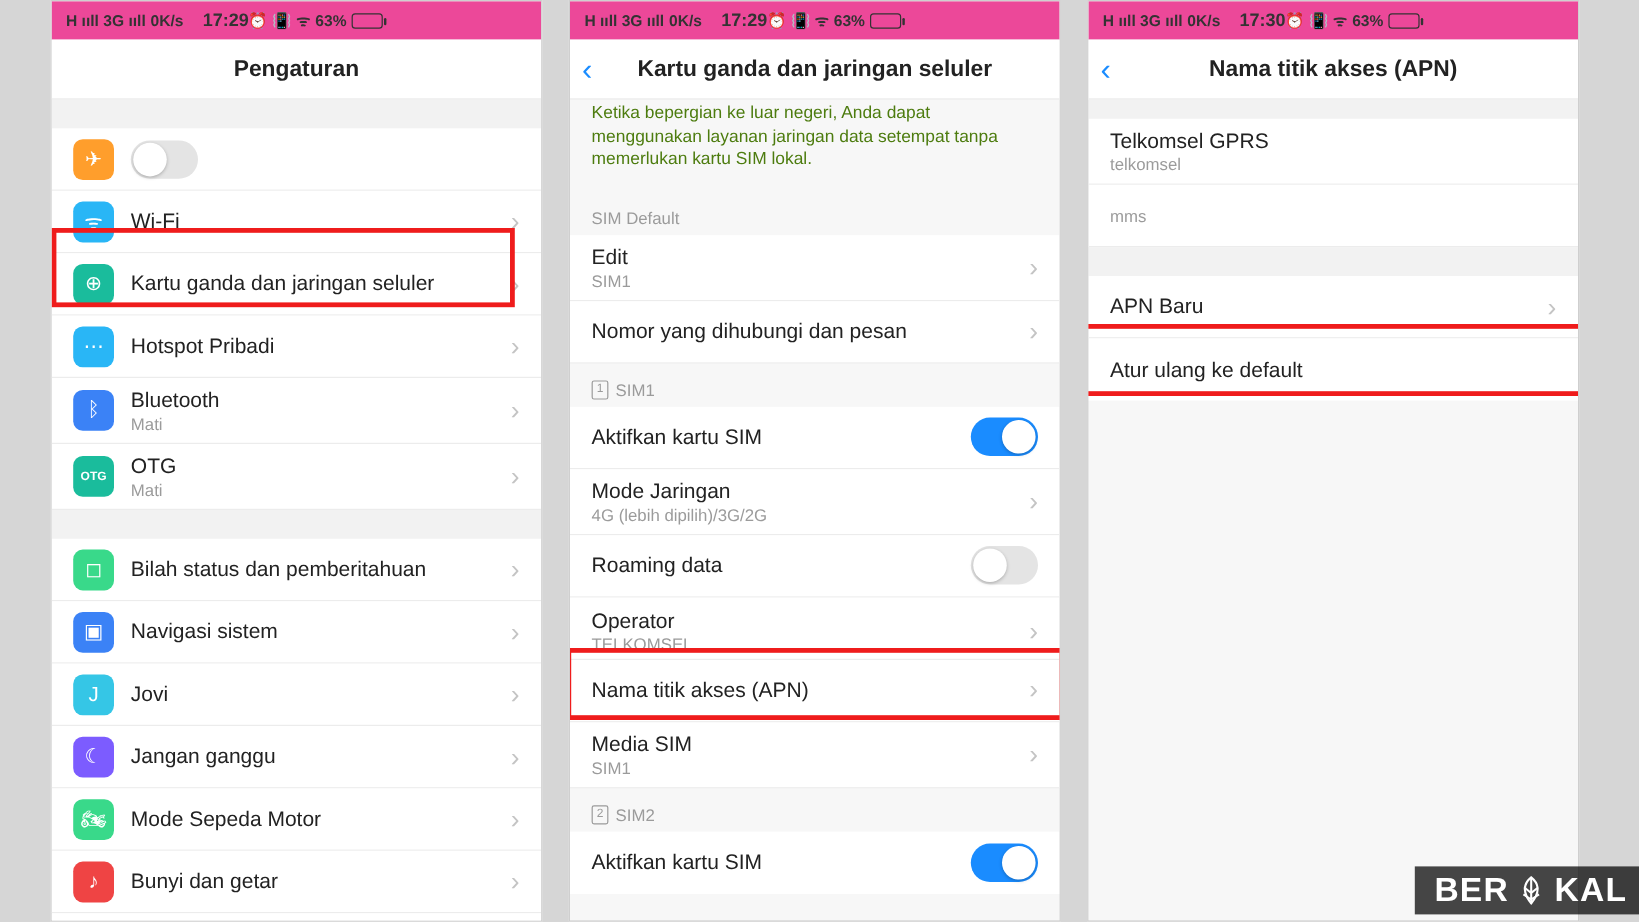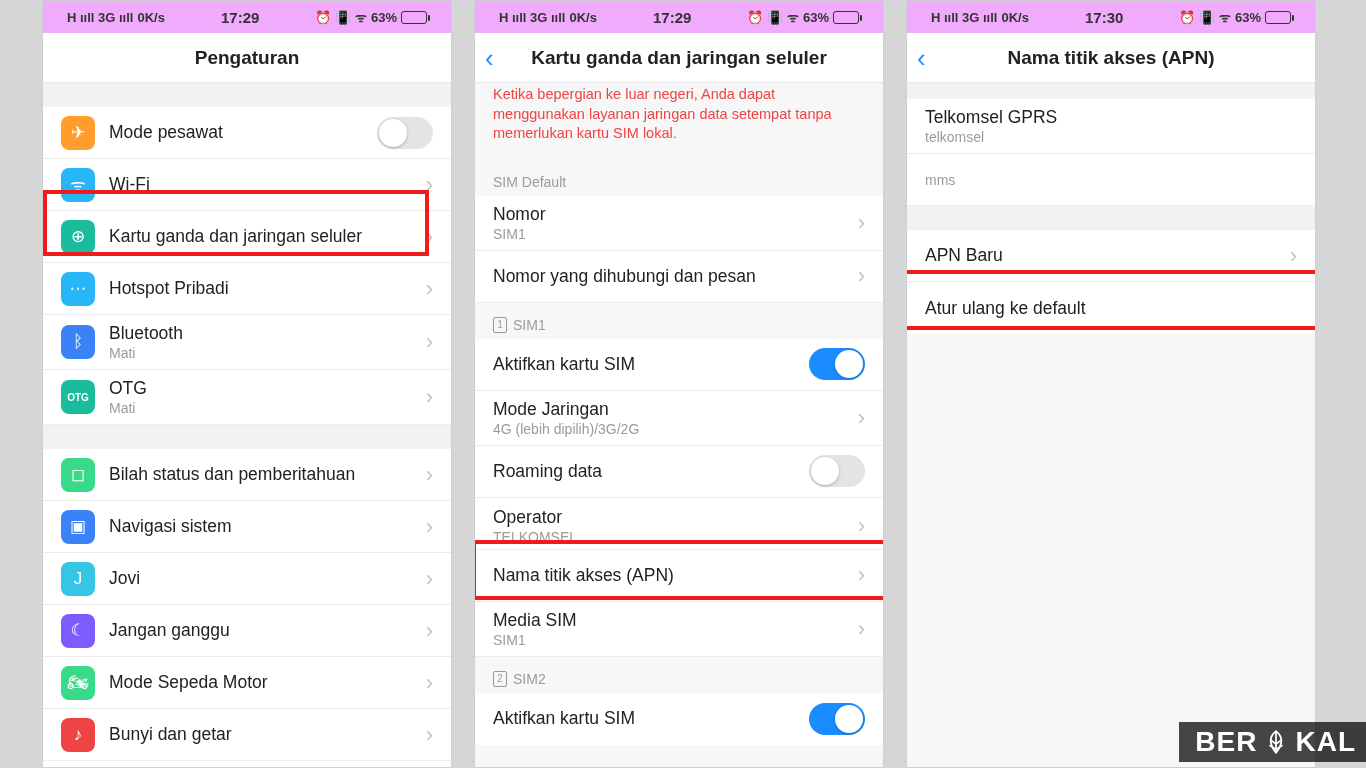--- a/index.html
+++ b/index.html
@@ -22,31 +22,30 @@
     width: 410px;
     height: 768px;
     background: #f7f7f7;
     position: relative;
     overflow: hidden;
     border: 1px solid #cfcfcf;
   }
   
   .statusbar {
     height: 32px;
-    background: #f0abfc;
+    background: #ec4899;
     display: flex;
     align-items: center;
-    justify-content: space-between;
-    padding: 0 24px;
+    padding: 0 12px;
     font-size: 13px;
     font-weight: 600;
     color: #333;
   }
   .sb-left, .sb-right { display:flex; align-items:center; gap:4px; }
-  .sb-time { font-size: 15px; }
+  .sb-time { font-size: 15px; margin-left: 16px; }
   .sb-right .ico { font-size: 13px; }
   
   .header {
     height: 50px;
     background: #fff;
     display:flex;
     align-items:center;
     justify-content:center;
     position:relative;
     border-bottom:1px solid #e8e8e8;
@@ -64,21 +63,21 @@
   .header .title {
     font-size: 19px;
     font-weight: 700;
     color:#222;
   }
   .content { overflow:hidden; }
   .sec-gap { height: 24px; background:#f2f2f2; }
   .intro {
     padding: 2px 18px 12px 18px;
     font-size: 14.5px;
-    color:#ef4444;
+    color:#4d7c0f;
     line-height:1.35;
     background:#f7f7f7;
   }
   .section-label {
     padding: 18px 18px 6px 18px;
     font-size: 14px;
     color:#9b9b9b;
     background:#f7f7f7;
   }
   .sim-label {
@@ -177,23 +176,20 @@
       </div>
     </div>
     <div class="header">
       <div class="title">Pengaturan</div>
     </div>
     <div class="content">
       <div class="sec-gap"></div>
 
       <div class="row">
         <div class="icon" style="background:#ff9e2c">✈</div>
-        <div class="labels">
-            <span class="t">Mode pesawat</span>
-          </div>
         <div class="toggle off">
             <div class="knob"></div>
           </div>
       </div>
       <div class="row">
         <div class="icon" style="background:#29b6f6">ᯤ</div>
         <div class="labels">
             <span class="t">Wi-Fi</span>
           </div>
         <span class="chev">›</span>
@@ -298,21 +294,21 @@
     </div>
     <div class="header">
       <span class="back">‹</span>
       <div class="title">Kartu ganda dan jaringan seluler</div>
     </div>
     <div class="content">
       <div class="intro">Ketika bepergian ke luar negeri, Anda dapat menggunakan layanan jaringan data setempat tanpa memerlukan kartu SIM lokal.</div>
       <div class="section-label">SIM Default</div>
       <div class="row">
         <div class="labels">
-            <span class="t">Nomor</span>
+            <span class="t">Edit</span>
             <span class="s">SIM1</span>
           </div>
         <span class="chev">›</span>
       </div>
       <div class="row">
         <div class="labels">
             <span class="t">Nomor yang dihubungi dan pesan</span>
           </div>
         <span class="chev">›</span>
       </div>

